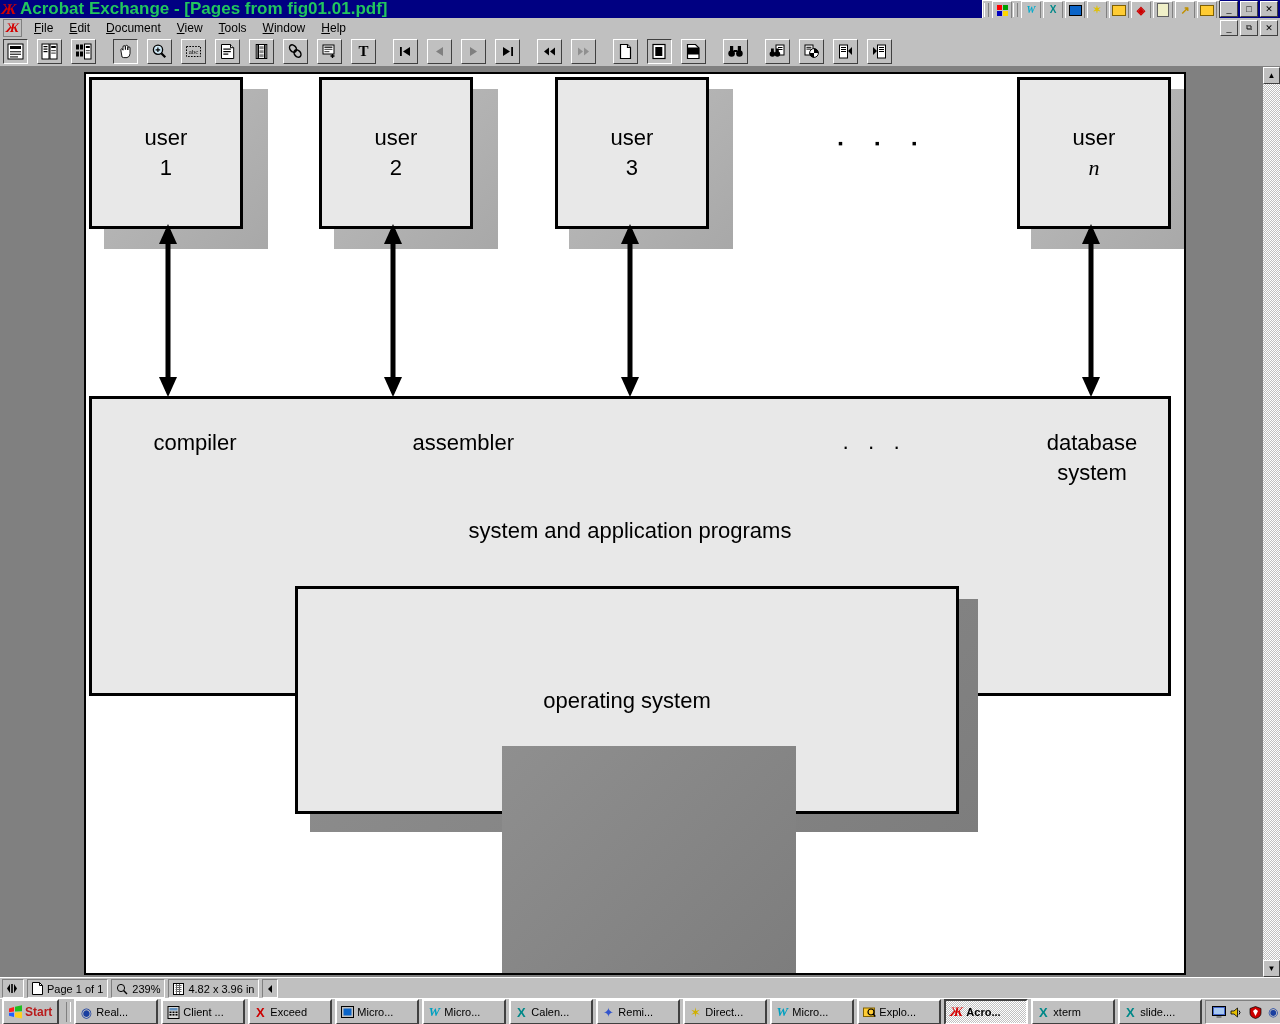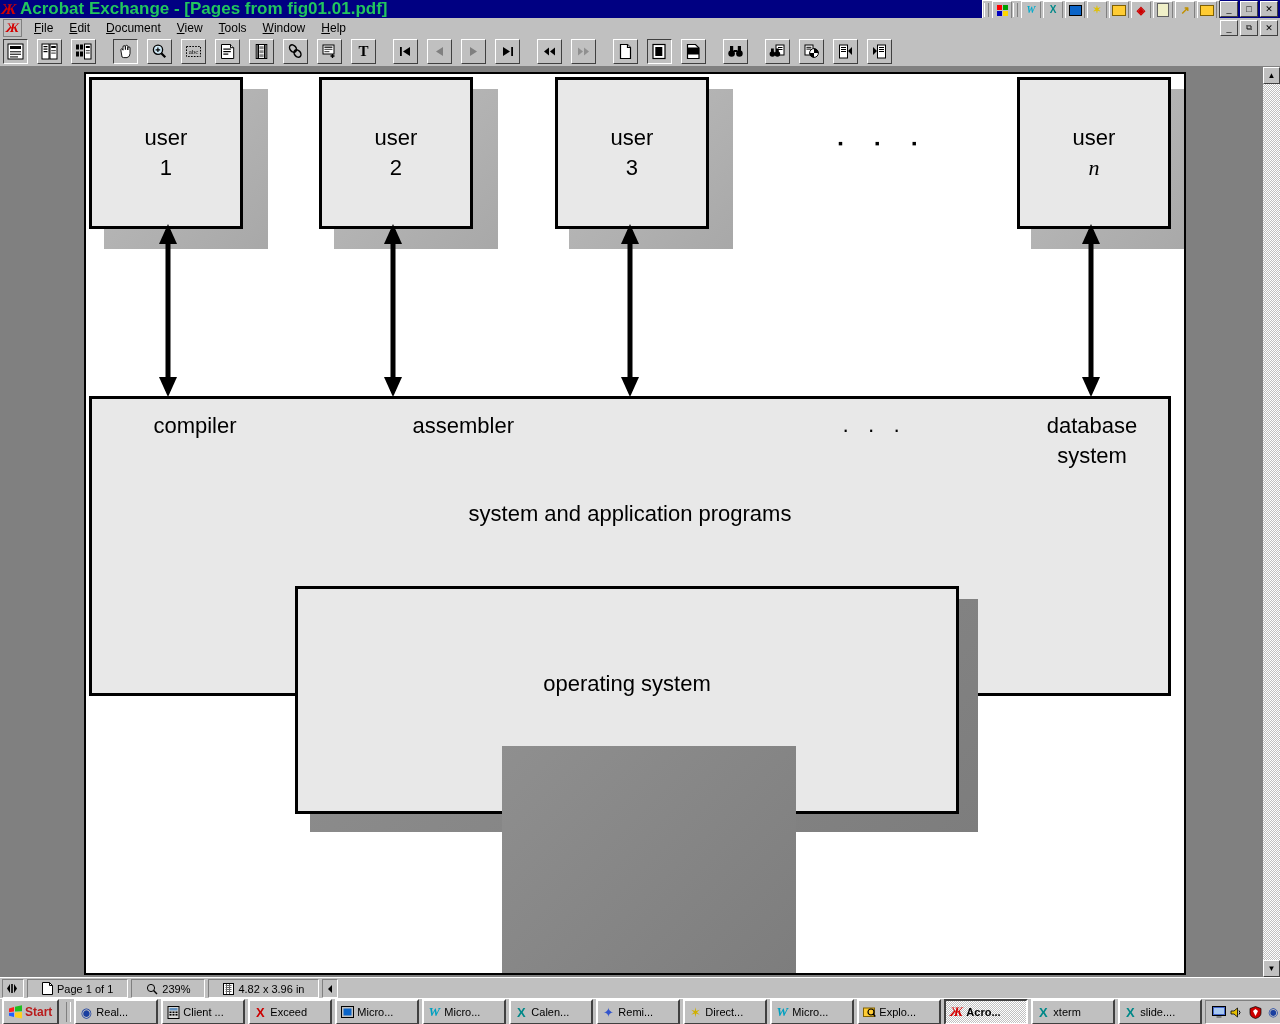--- a/index.html
+++ b/index.html
@@ -163,34 +163,35 @@
   .dots {
     position: absolute;
     font-size: 26px; letter-spacing: 9px; color: #000;
     font-family: "Liberation Sans", sans-serif;
     line-height: 1;
   }
   .arrow { position: absolute; }
   .label-abs {
     position: absolute; font-size: 22px; color: #000; line-height: 1.35;
     text-align: center;
+    margin-top: 17px;
   }
 
   
   .statusbar {
     position: absolute; left: 0; top: 977px; width: 1280px; height: 21px;
     background: #c0c0c0;
     display: flex; align-items: center; padding-left: 2px;
     border-top: 1px solid #ffffff;
   }
   .sb-cell {
     height: 17px; margin-right: 3px;
     border-left: 1px solid #808080; border-top: 1px solid #808080;
     border-right: 1px solid #ffffff; border-bottom: 1px solid #ffffff;
-    display: flex; align-items: center; padding: 0 14px;
+    display: flex; align-items: center; padding: 0 4px;
     font-size: 11px; color: #000; white-space: nowrap;
   }
   .sb-icon { margin-right: 4px; display: inline-flex; align-items: center; }
 
   
   .taskbar {
     position: absolute; left: 0; top: 998px; width: 1280px; height: 26px;
     background: #c0c0c0;
     border-top: 1px solid #ffffff;
     display: flex; align-items: center; padding: 0 2px;

